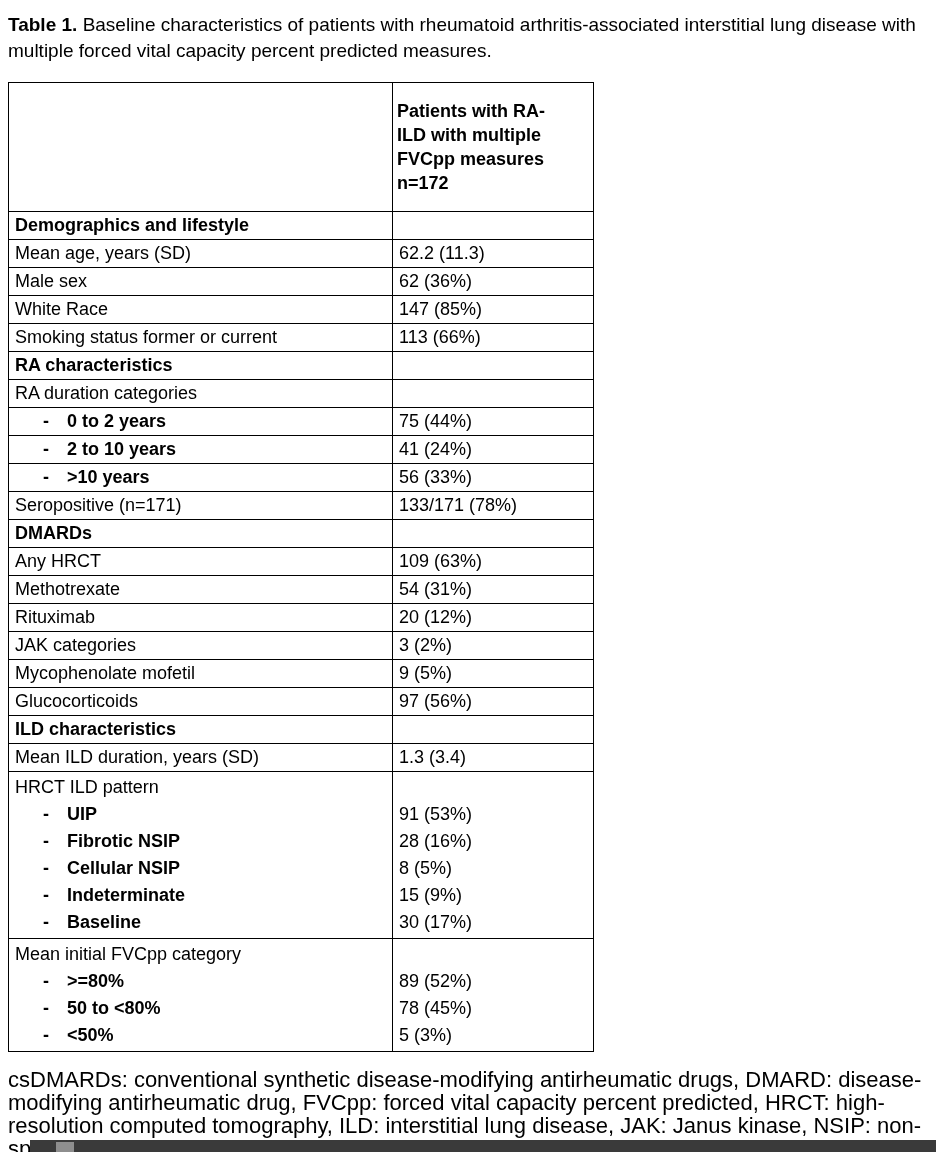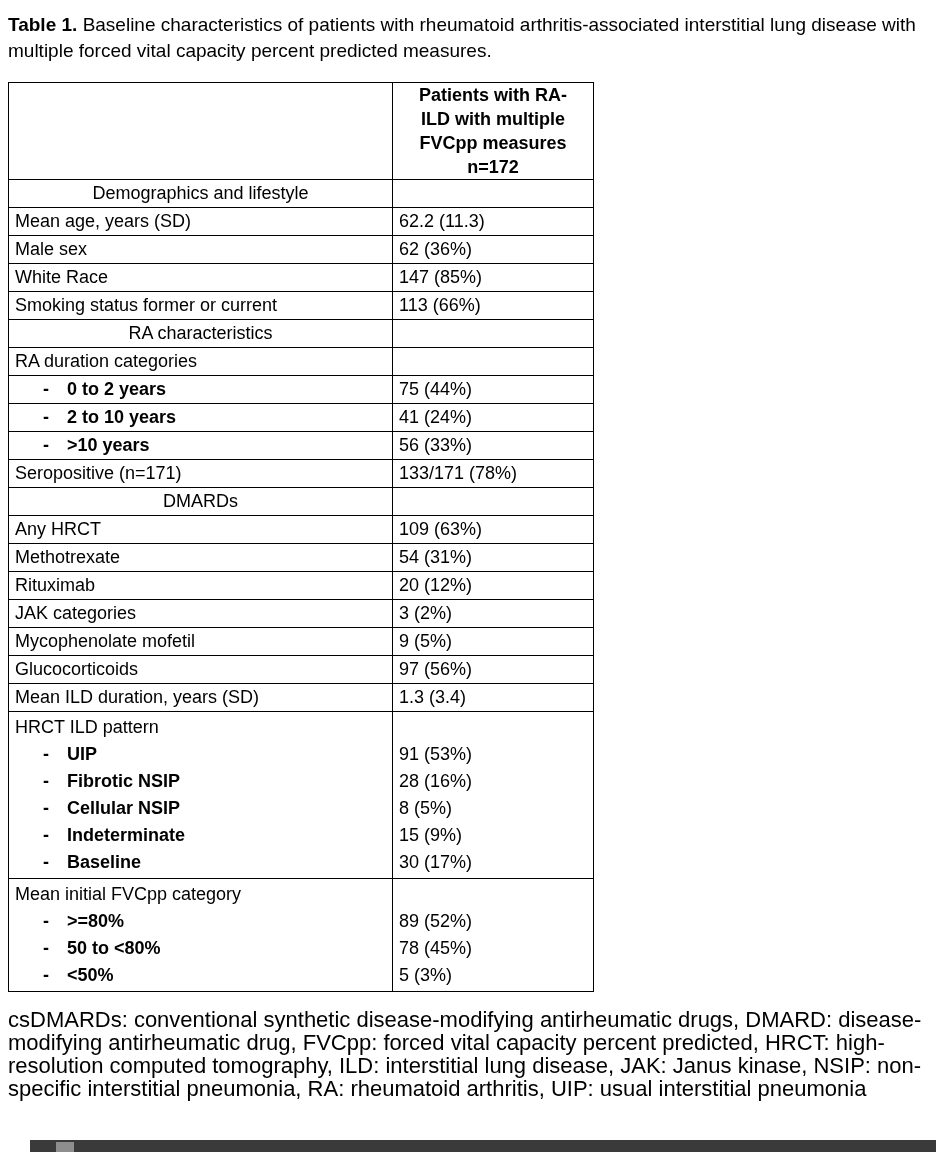--- a/index.html
+++ b/index.html
@@ -32,28 +32,28 @@
     font-size: 18px;
     line-height: 23px;
     padding: 2px 6px 2px 6px;
     vertical-align: top;
     overflow: hidden;
   }
   .c1 { width: 384px; }
   .c2 { width: 201px; }
 
   .header-cell {
-    text-align: center;
+    text-align: left;
     font-weight: bold;
-    padding: 0 4px;
+    padding: 16px 4px;
   }
   .header-cell div { line-height: 24px; }
 
   .value-cell { text-align: left; }
-  .section { font-weight: normal; text-align: center; }
+  .section { font-weight: bold; }
 
   .sub { padding-left: 28px; font-weight: bold; }
   .dash { display: inline-block; width: 24px; }
 
   td.group div { line-height: 27px; }
   .vspacer { line-height: 27px; }
 
   .footnote {
     font-size: 22px;
     line-height: 23px;
@@ -179,20 +179,24 @@
         </tr>
         <tr>
           <td class="label-cell">Mycophenolate mofetil</td>
           <td class="value-cell">9 (5%)</td>
         </tr>
         <tr>
           <td class="label-cell">Glucocorticoids</td>
           <td class="value-cell">97 (56%)</td>
         </tr>
         <tr>
+          <td class="label-cell section">ILD characteristics</td>
+          <td class="value-cell"></td>
+        </tr>
+        <tr>
           <td class="label-cell">Mean ILD duration, years (SD)</td>
           <td class="value-cell">1.3 (3.4)</td>
         </tr>
         <tr>
           <td class="label-cell group">
             <div>HRCT ILD pattern</div>
             <div class="sub"><span class="dash">-</span><span>UIP</span></div>
             <div class="sub"><span class="dash">-</span><span>Fibrotic NSIP</span></div>
             <div class="sub"><span class="dash">-</span><span>Cellular NSIP</span></div>
             <div class="sub"><span class="dash">-</span><span>Indeterminate</span></div>

